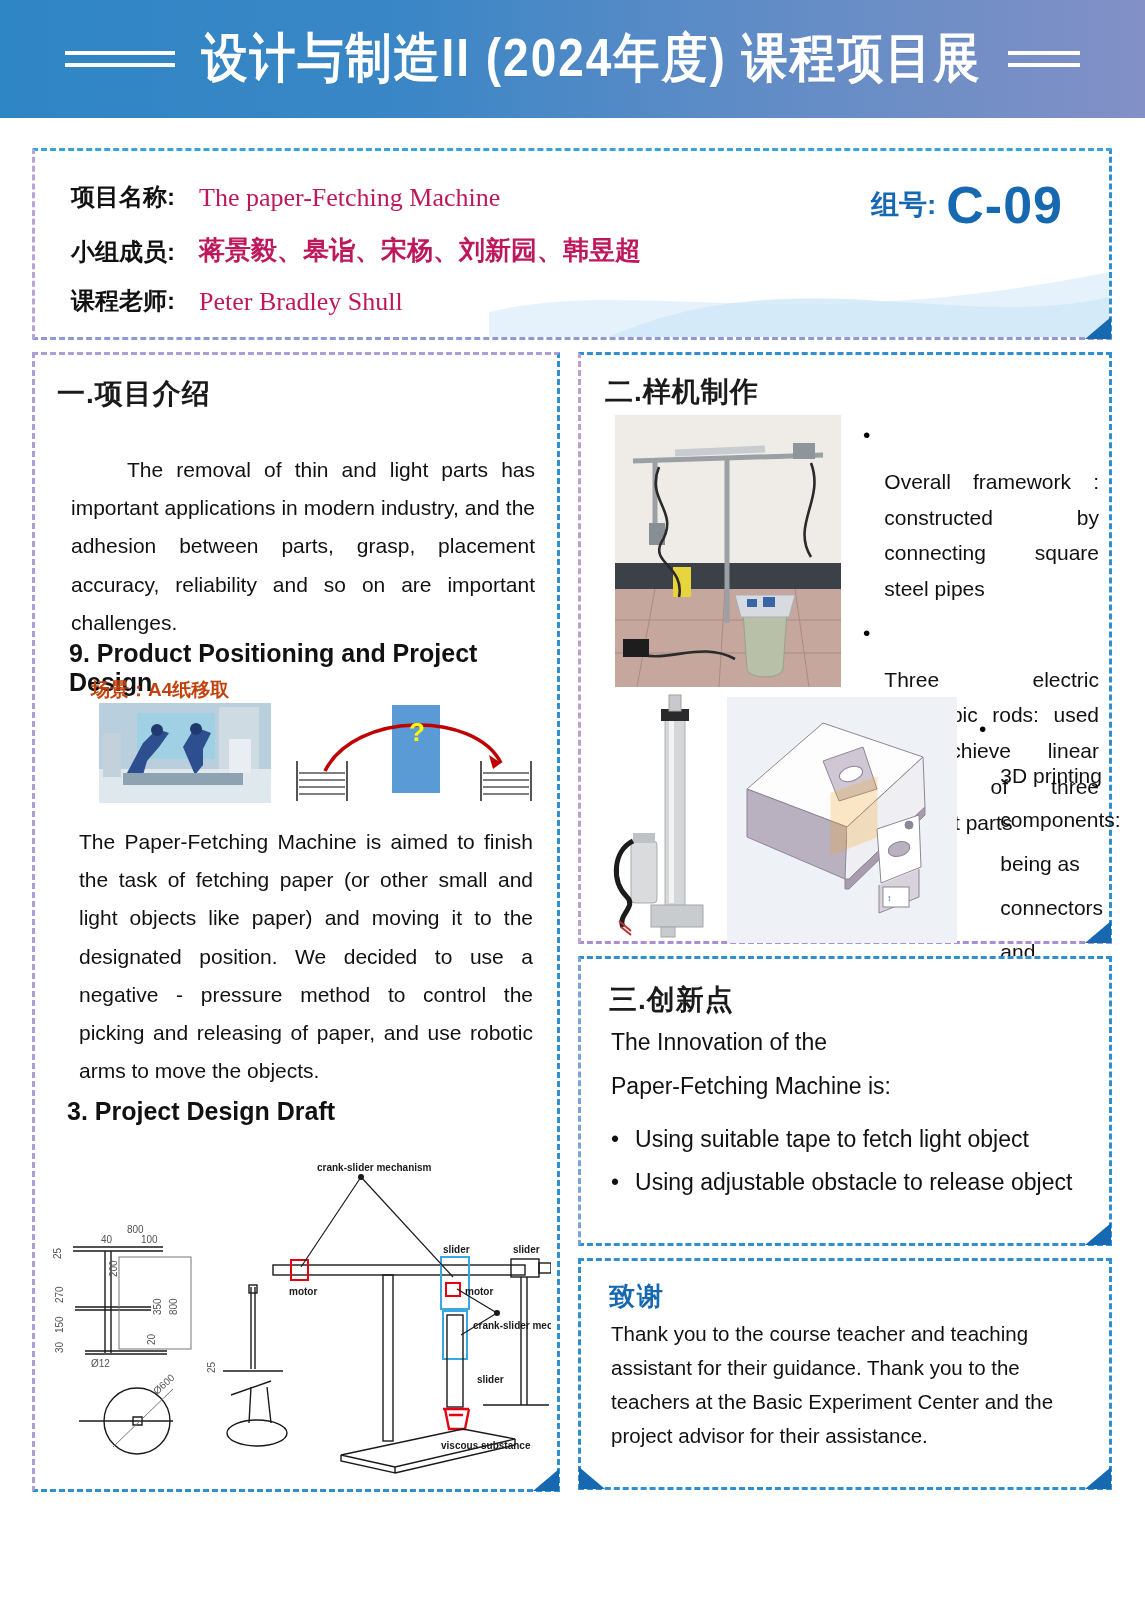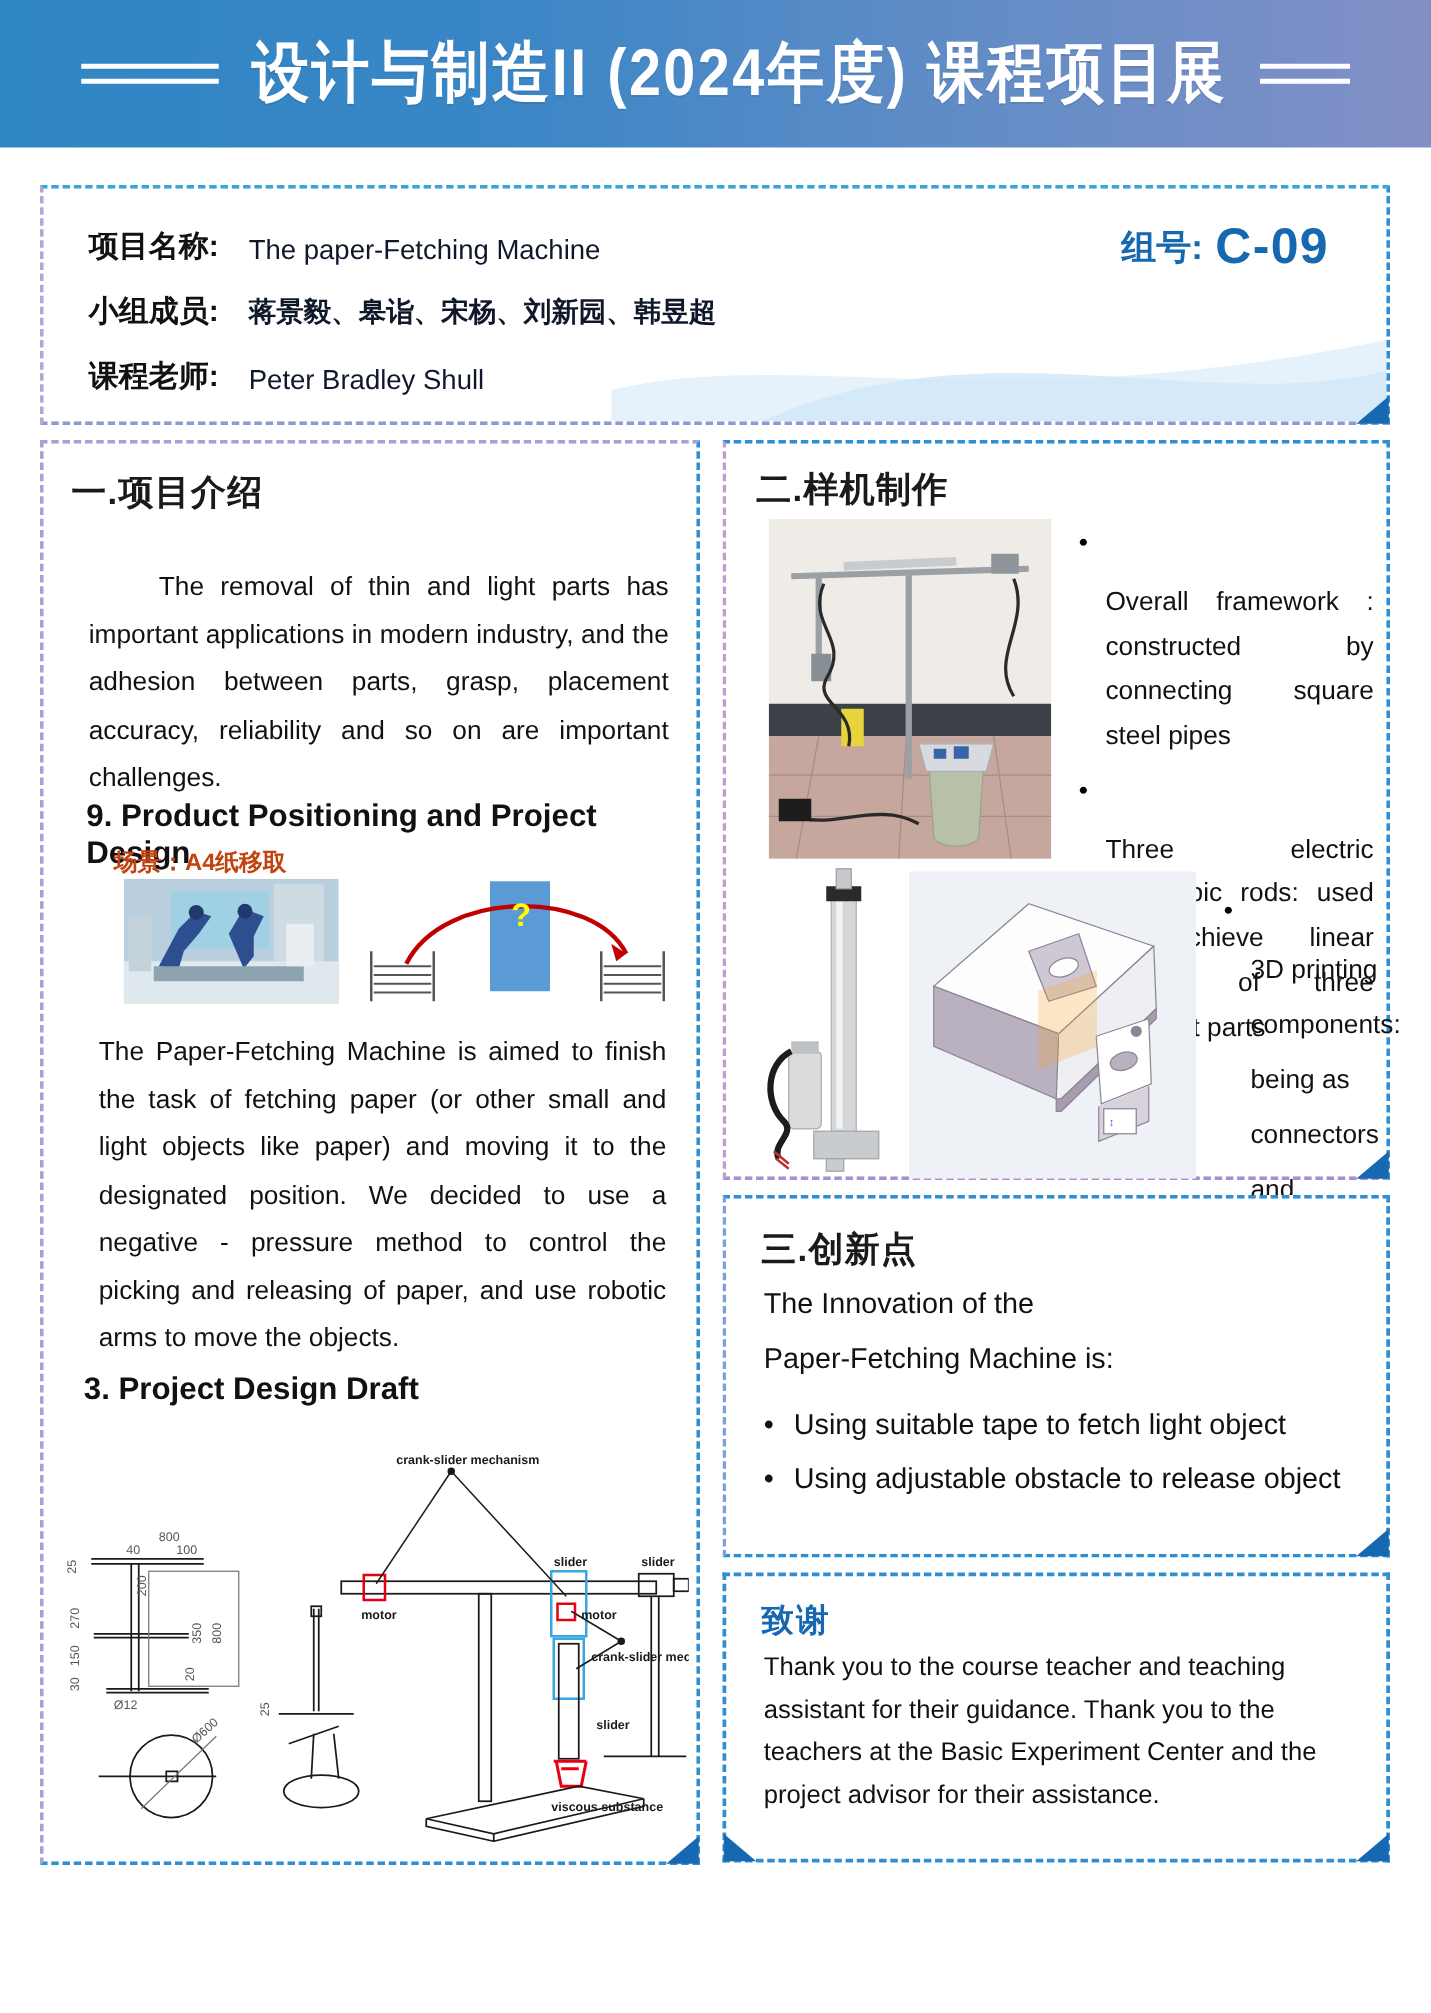--- a/index.html
+++ b/index.html
@@ -33,25 +33,25 @@
     position:absolute; right:-2px; bottom:-2px; width:0; height:0;
     border-left:26px solid transparent; border-bottom:22px solid #1668b0;
   }
   .corner-tri.left { right:auto; left:-2px; transform:scaleX(-1); }
 
   
   .info-box { left:32px; top:148px; width:1080px; height:192px;
     border-top-color:#37a4da; border-left-color:#b9a4d8; border-bottom-color:#8f9ad4; }
   .info-row { position:absolute; left:36px; display:flex; align-items:flex-end; }
   .info-label { font-size:24px; font-weight:bold; color:#111; width:128px; flex:0 0 auto; }
-  .info-value { font-size:22px; color:#0f172a; }
+  .info-value { font-size:26px; color:#be185d;font-family:Liberation Serif, serif; }
   .info-value.cn { font-weight:bold; }
   .group-tag { position:absolute; right:46px; top:24px; display:flex; align-items:center; gap:10px; }
   .group-label { color:#1668b0; font-size:28px; font-weight:bold; }
-  .group-number { color:#1668b0; font-size:40px; font-weight:bold; letter-spacing:1px; }
+  .group-number { color:#1668b0; font-size:52px; font-weight:bold; letter-spacing:1px; }
   .info-wave { position:absolute; right:0; bottom:0; pointer-events:none; }
 
   
   .left-box  { left:32px;  top:352px; width:528px; height:1140px;
     border-top-color:#ab9fd6; border-left-color:#ab9fd6; }
   .boxA { left:578px; top:352px; width:534px; height:592px;
     border-left-color:#c09ed2; border-bottom-color:#a98fd0; }
   .boxB { left:578px; top:956px; width:534px; height:290px; border-left-color:#7ba3d8; }
   .boxC { left:578px; top:1258px; width:534px; height:232px; }
 

